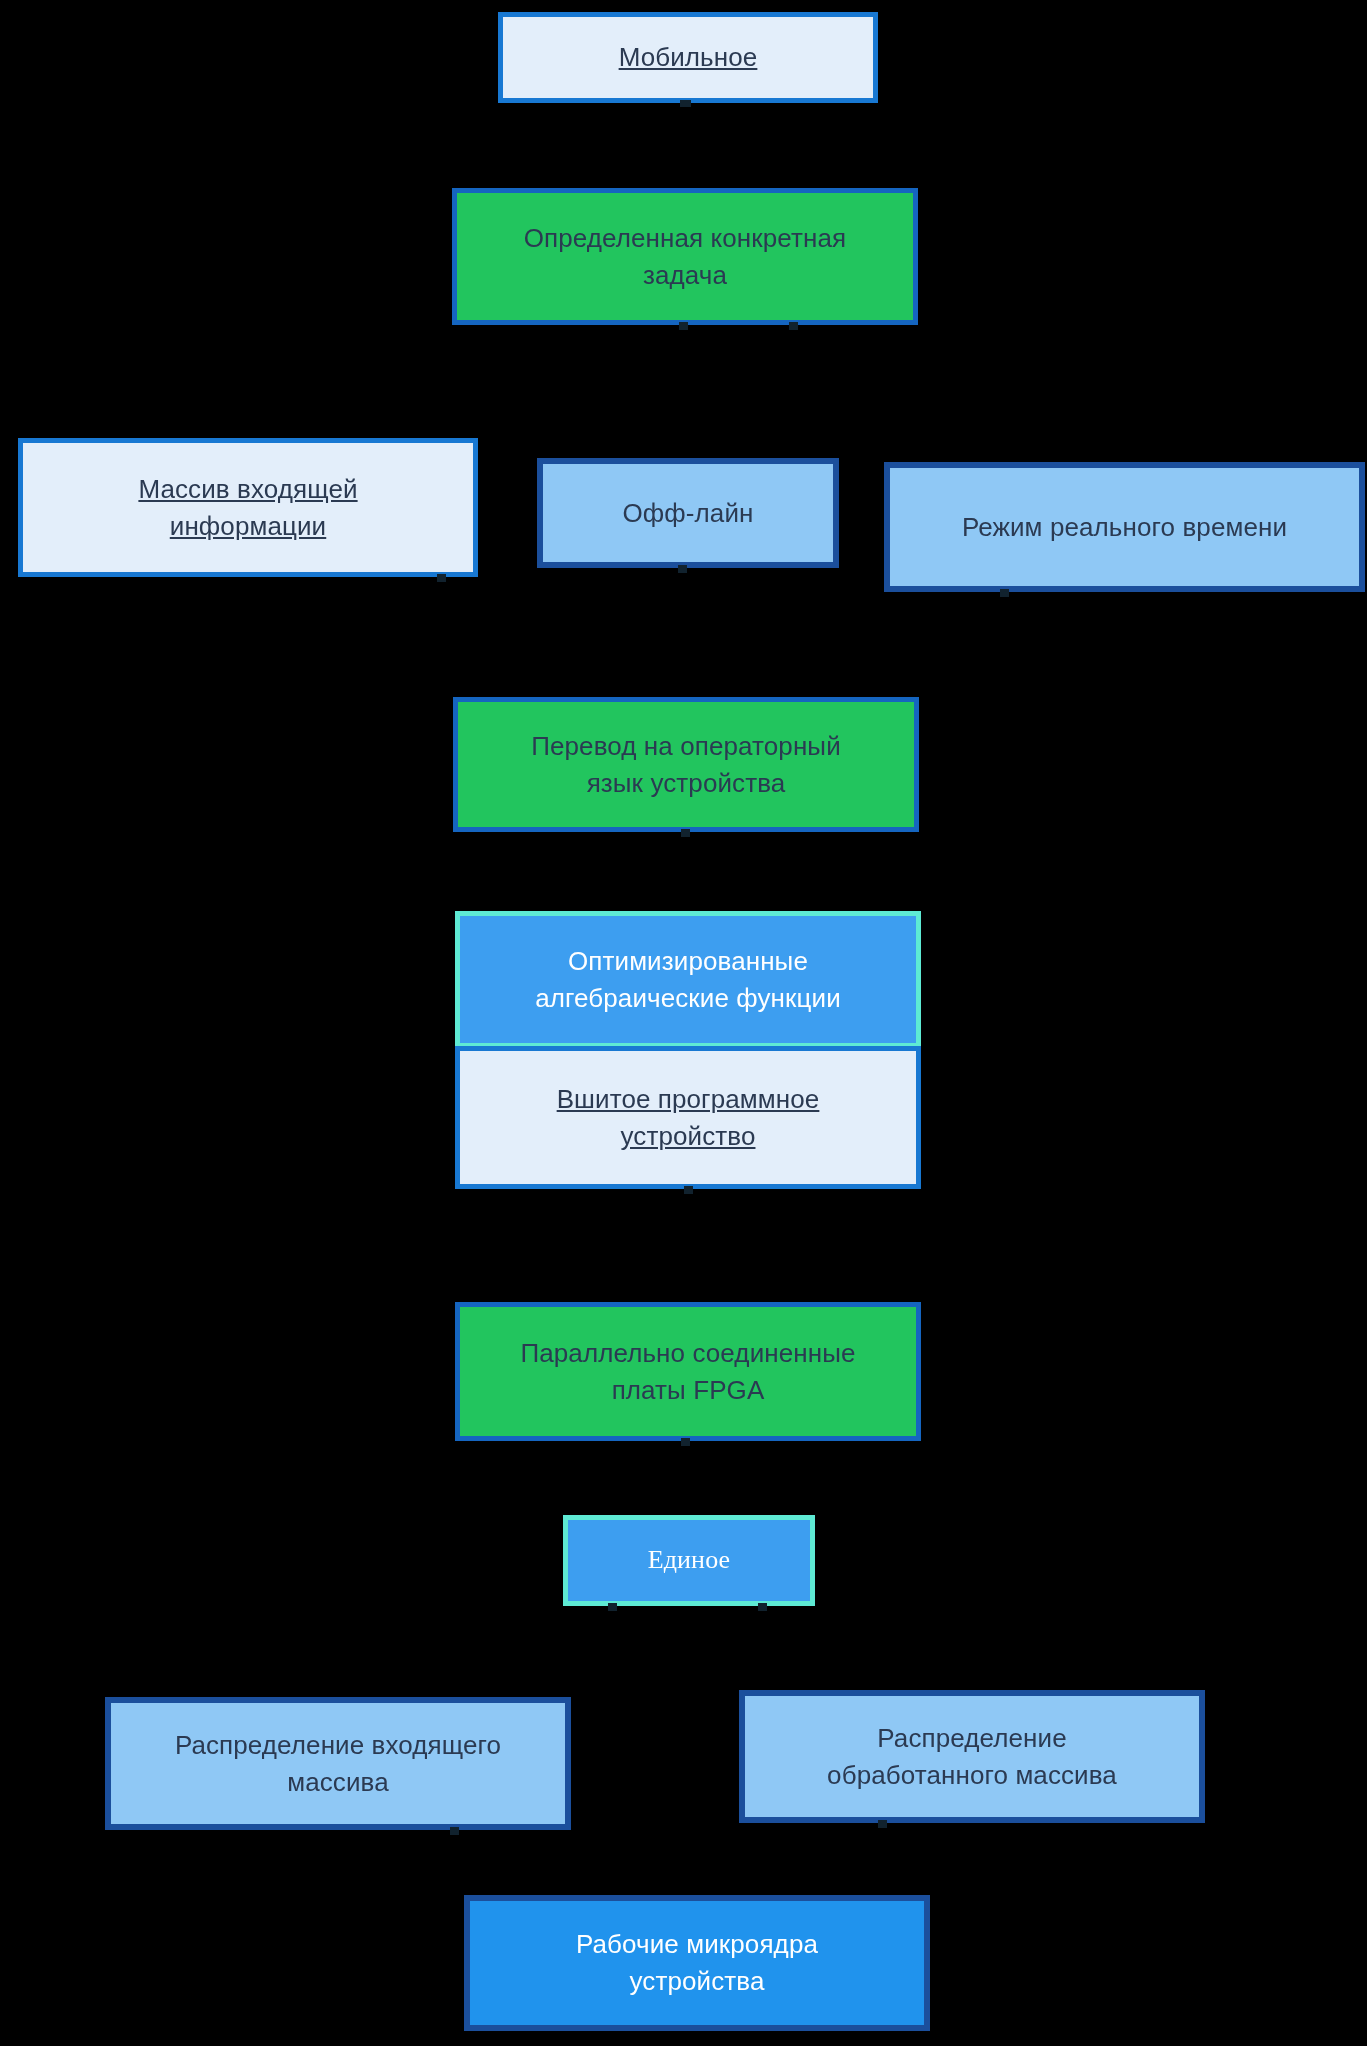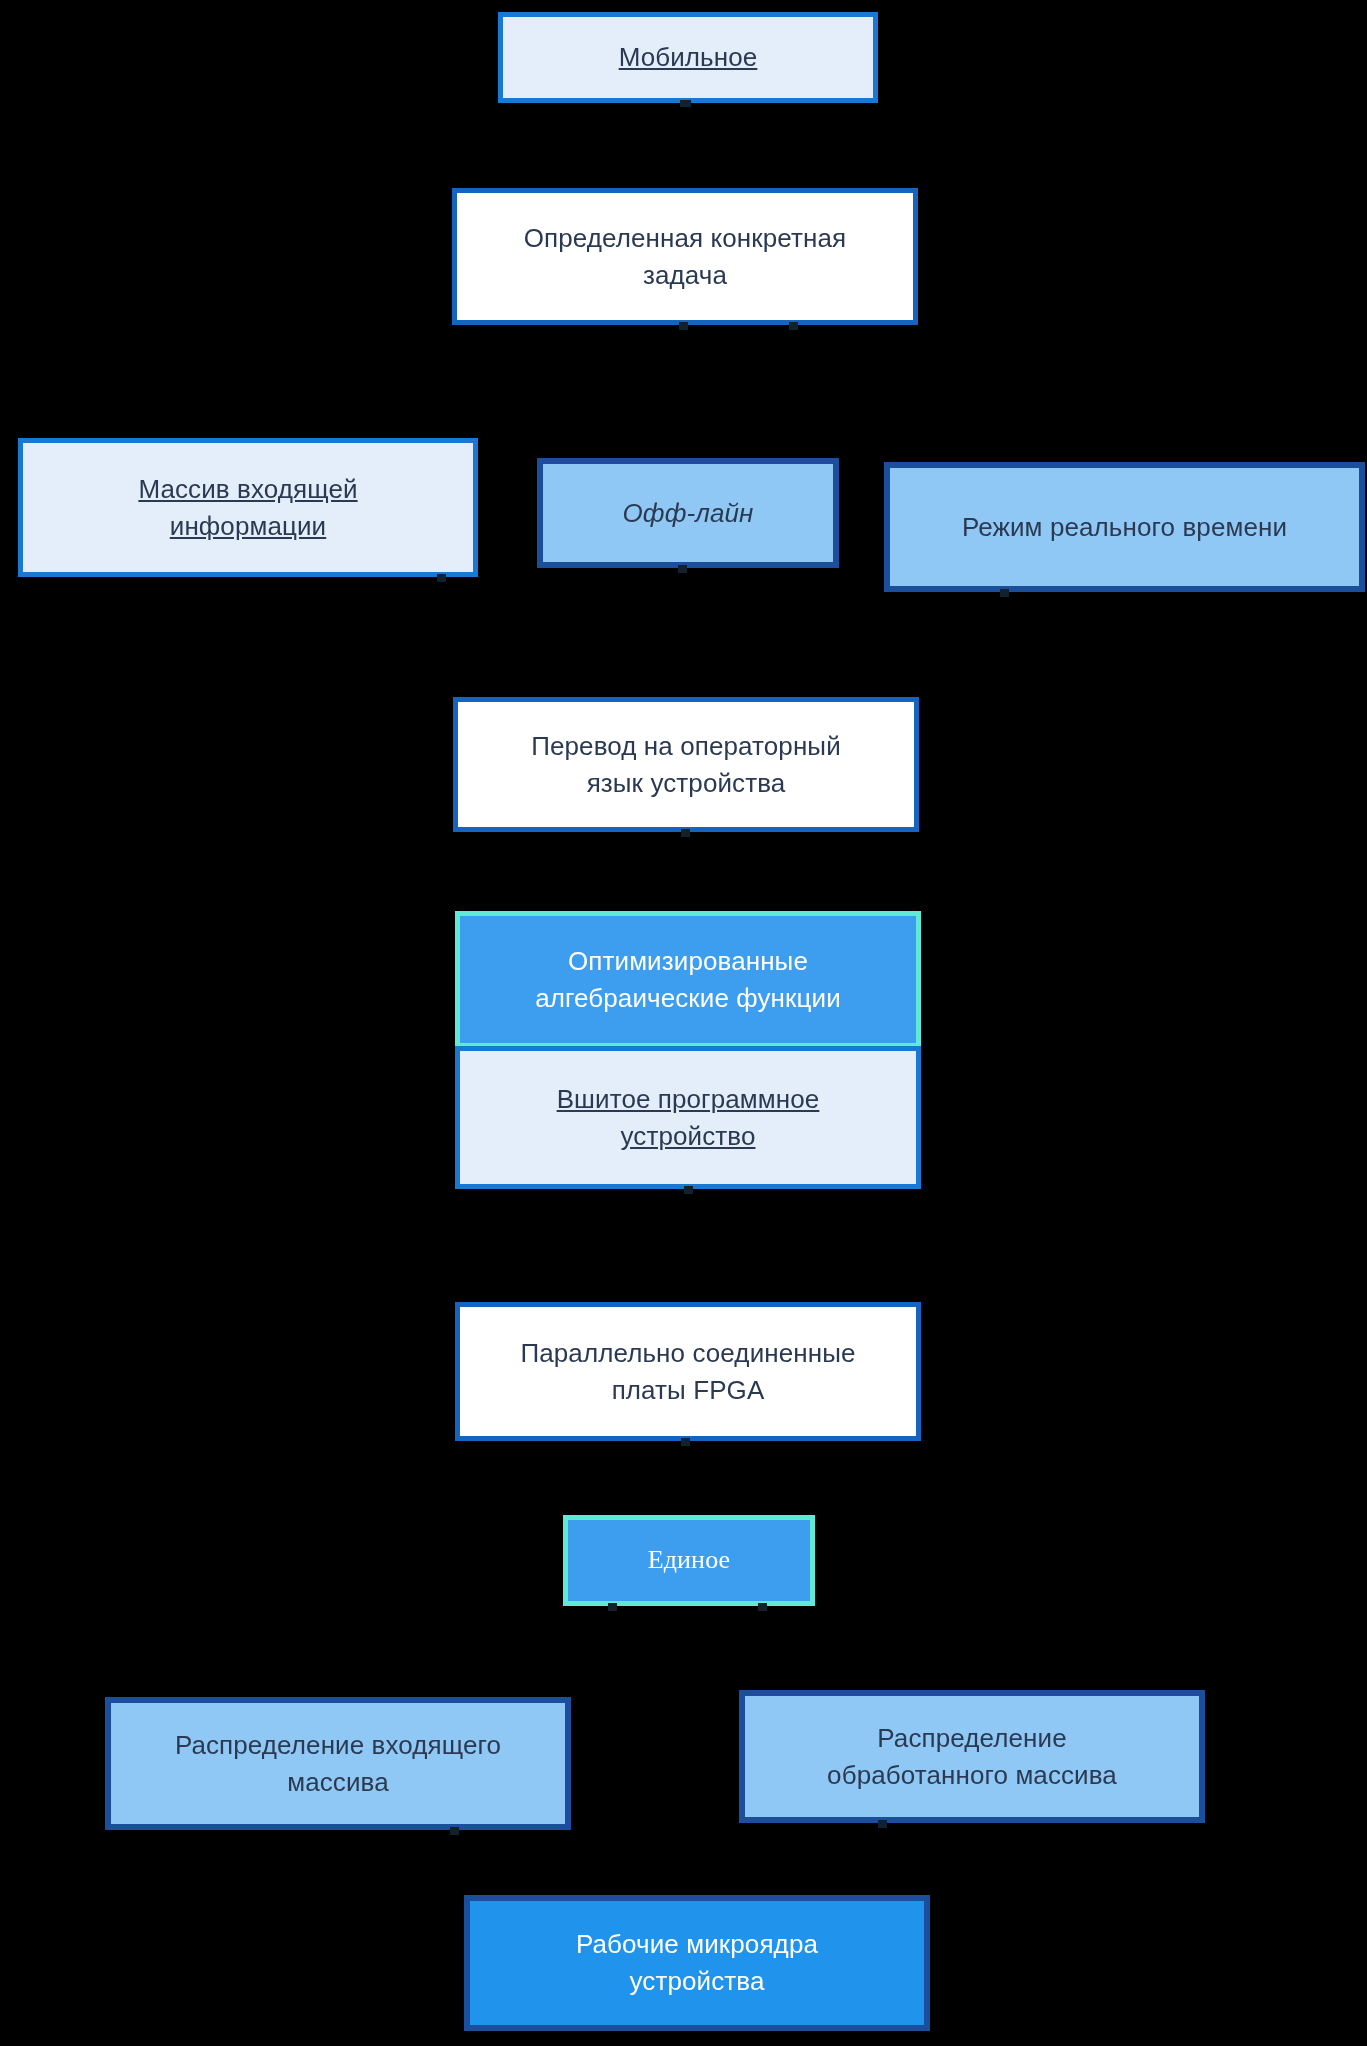--- a/index.html
+++ b/index.html
@@ -24,41 +24,41 @@
     align-items: center;
     justify-content: center;
     text-align: center;
     line-height: 1.42;
     letter-spacing: 0.1px;
     padding: 4px 10px;
     white-space: pre-line;
   }
   
   .fill-pale   { background: #e3eefa; color: #2b3a52; border: 5px solid #1878d2; text-decoration: underline; }
-  .fill-mid    { background: #ffffff; color: #2b3a52; border: 5px solid #1565c0; }
+  .fill-mid    { background: #22c55e; color: #2b3a52; border: 5px solid #1565c0; }
   .fill-mid2   { background: #8fc8f5; color: #2b3a52; border: 6px solid #1b4f9c; }
   .fill-strong { background: #3d9ef0; color: #ffffff; border: 5px solid #5eead4; }
   .fill-strong2{ background: #2093ed; color: #ffffff; border: 6px solid #1b4f9c; }
 
   .stub {
     position: absolute;
     background: #11222e;
   }
 </style>
 </head>
 <body>
 
 <div id="canvas">
   <div id="nodes-layer">
       <div class="node fill-pale" style="left: 498px; top: 12px; width: 380px; height: 91px; font-size: 26px;">Мобильное</div>
       <div class="node fill-mid" style="left: 452px; top: 188px; width: 466px; height: 137px; font-size: 26px;">Определенная конкретная
 задача</div>
       <div class="node fill-pale" style="left: 18px; top: 438px; width: 460px; height: 139px; font-size: 26px;">Массив входящей
 информации</div>
-      <div class="node fill-mid2" style="left: 537px; top: 458px; width: 302px; height: 110px; font-size: 26px; font-style: italic;">Офф-лайн</div>
+      <div class="node fill-mid2" style="left: 537px; top: 458px; width: 302px; height: 110px; font-size: 26px;">Офф-лайн</div>
       <div class="node fill-mid2" style="left: 884px; top: 462px; width: 481px; height: 130px; font-size: 26px; text-align: center;">Режим реального времени</div>
       <div class="node fill-mid" style="left: 453px; top: 697px; width: 466px; height: 135px; font-size: 26px;">Перевод на операторный
 язык устройства</div>
       <div class="node fill-strong" style="left: 455px; top: 911px; width: 466px; height: 137px; font-size: 26px;">Оптимизированные
 алгебраические функции</div>
       <div class="node fill-pale" style="left: 455px; top: 1046px; width: 466px; height: 143px; font-size: 26px;">Вшитое программное
 устройство</div>
       <div class="node fill-mid" style="left: 455px; top: 1302px; width: 466px; height: 139px; font-size: 26px;">Параллельно соединенные
 платы FPGA</div>
       <div class="node fill-strong" style="left: 563px; top: 1515px; width: 252px; height: 91px; font-size: 26px; font-family: Liberation Serif, serif;">Единое</div>

